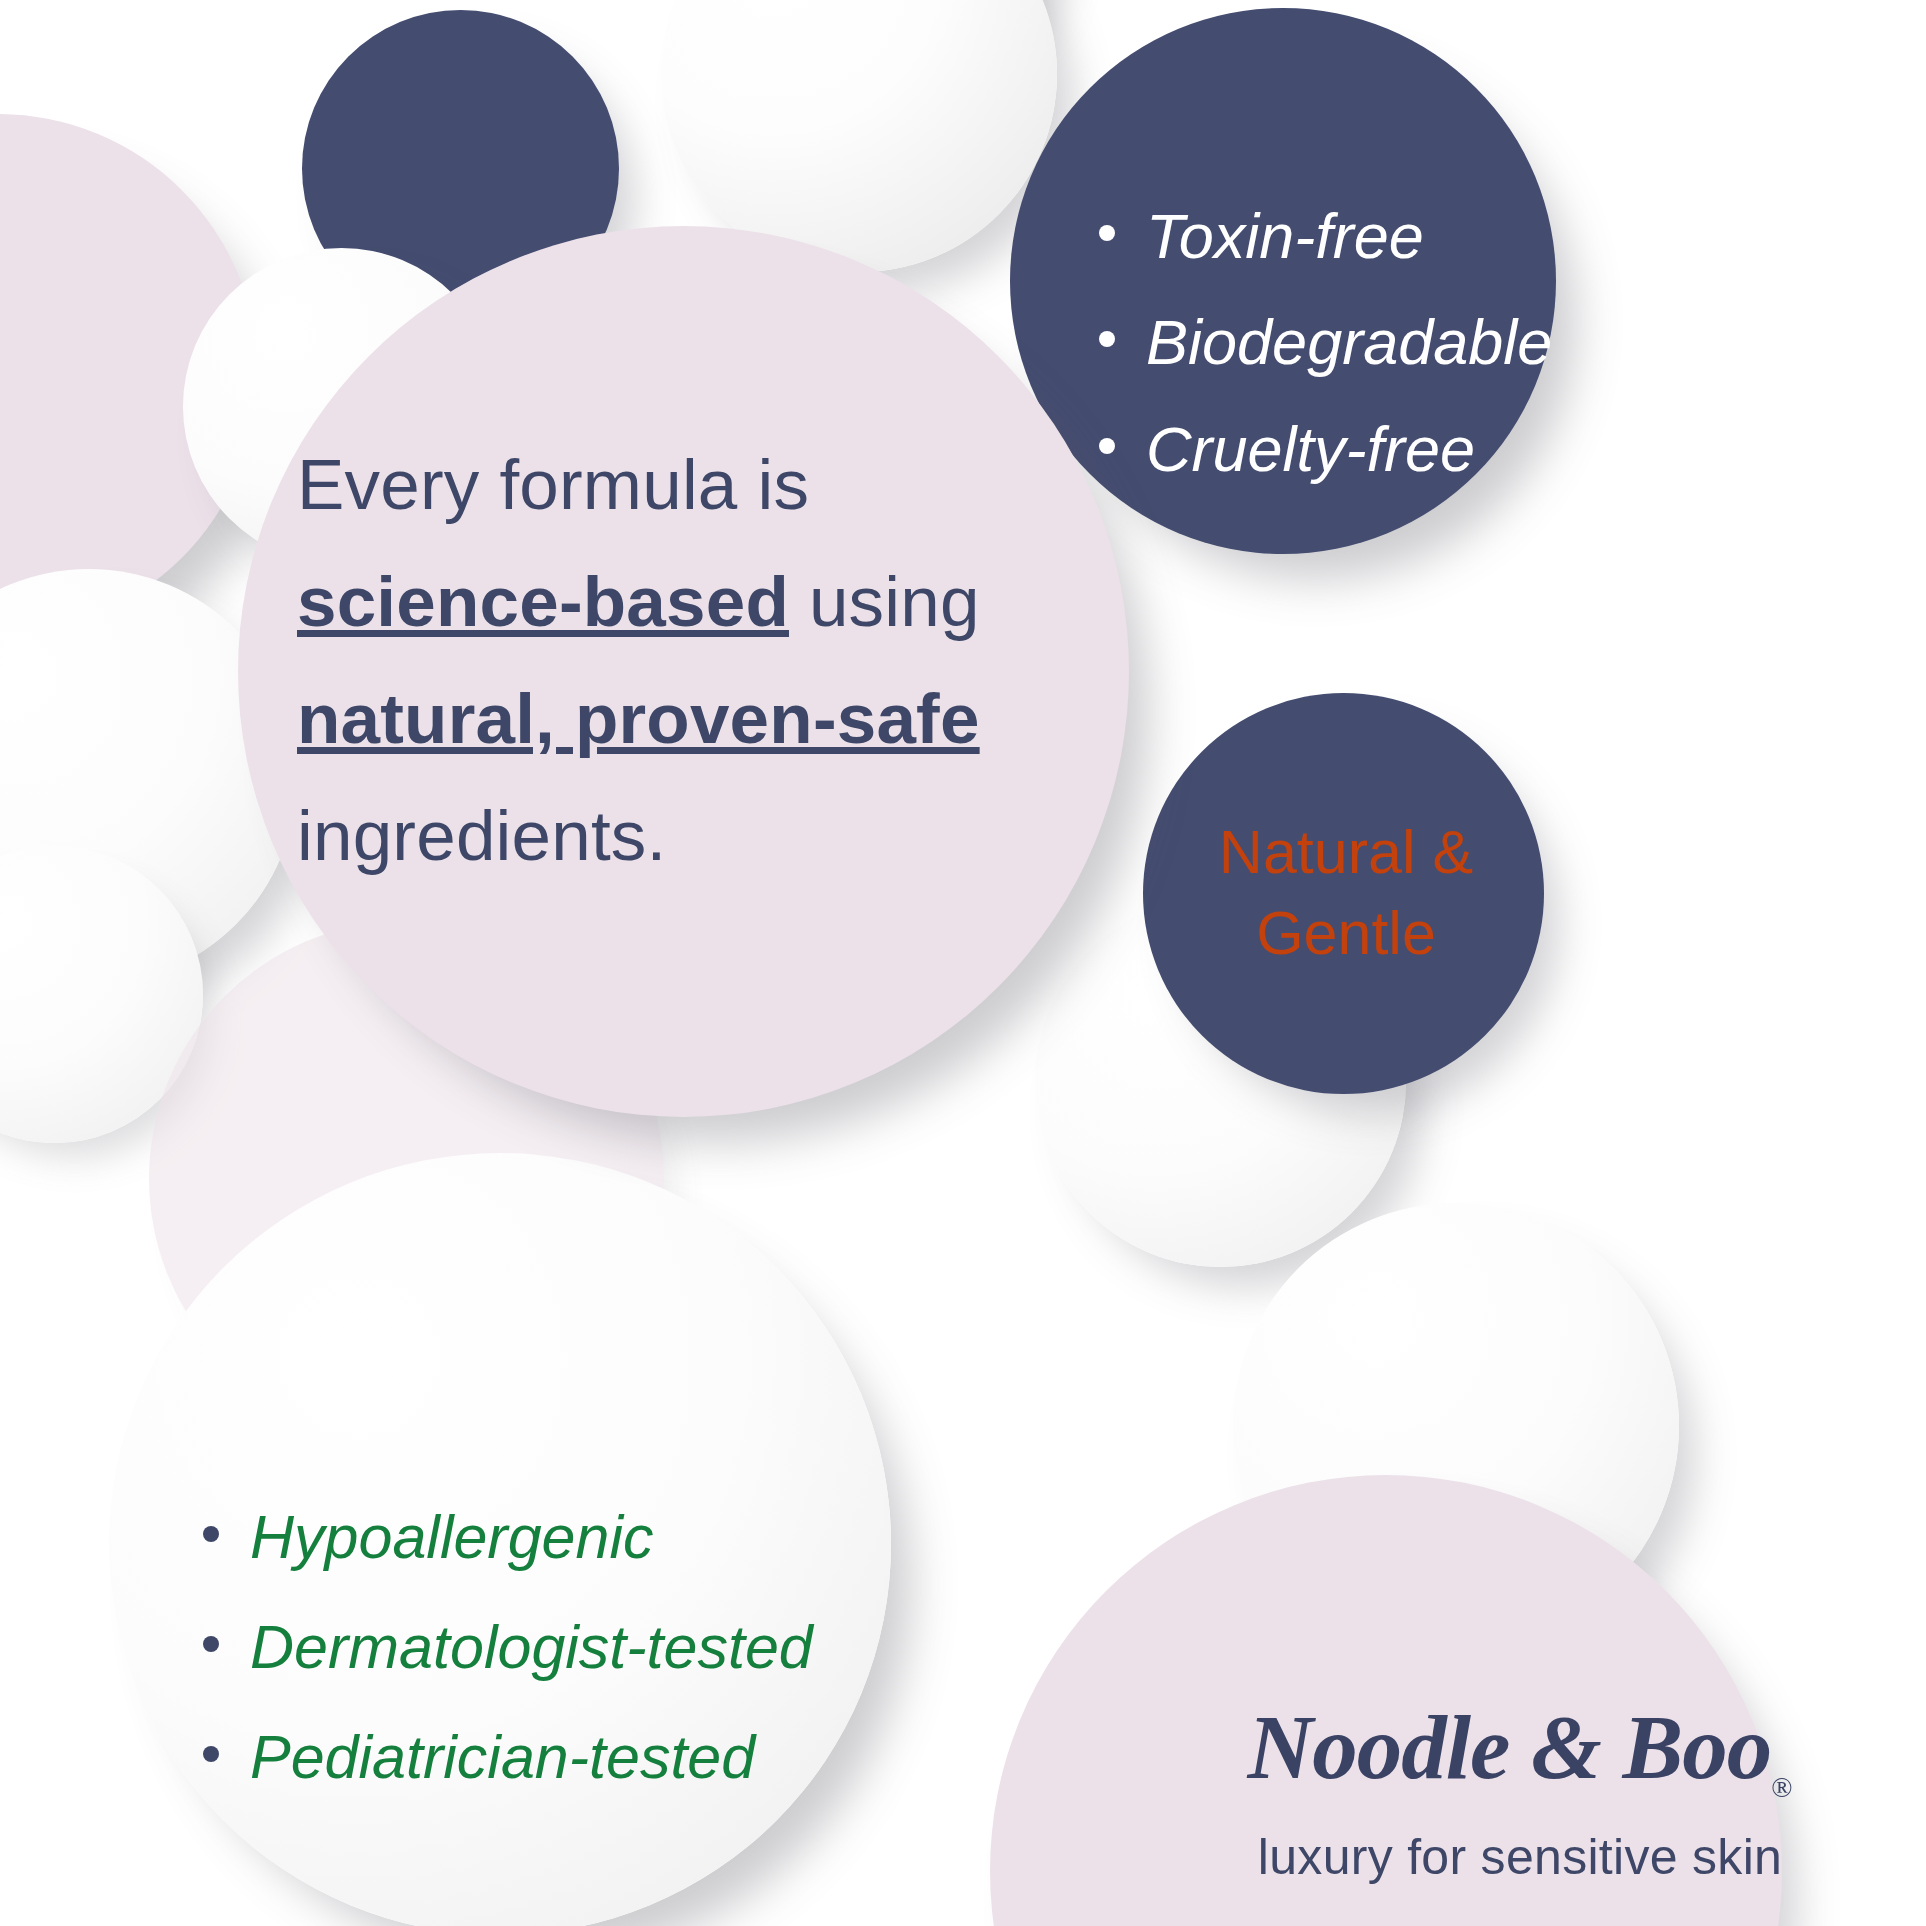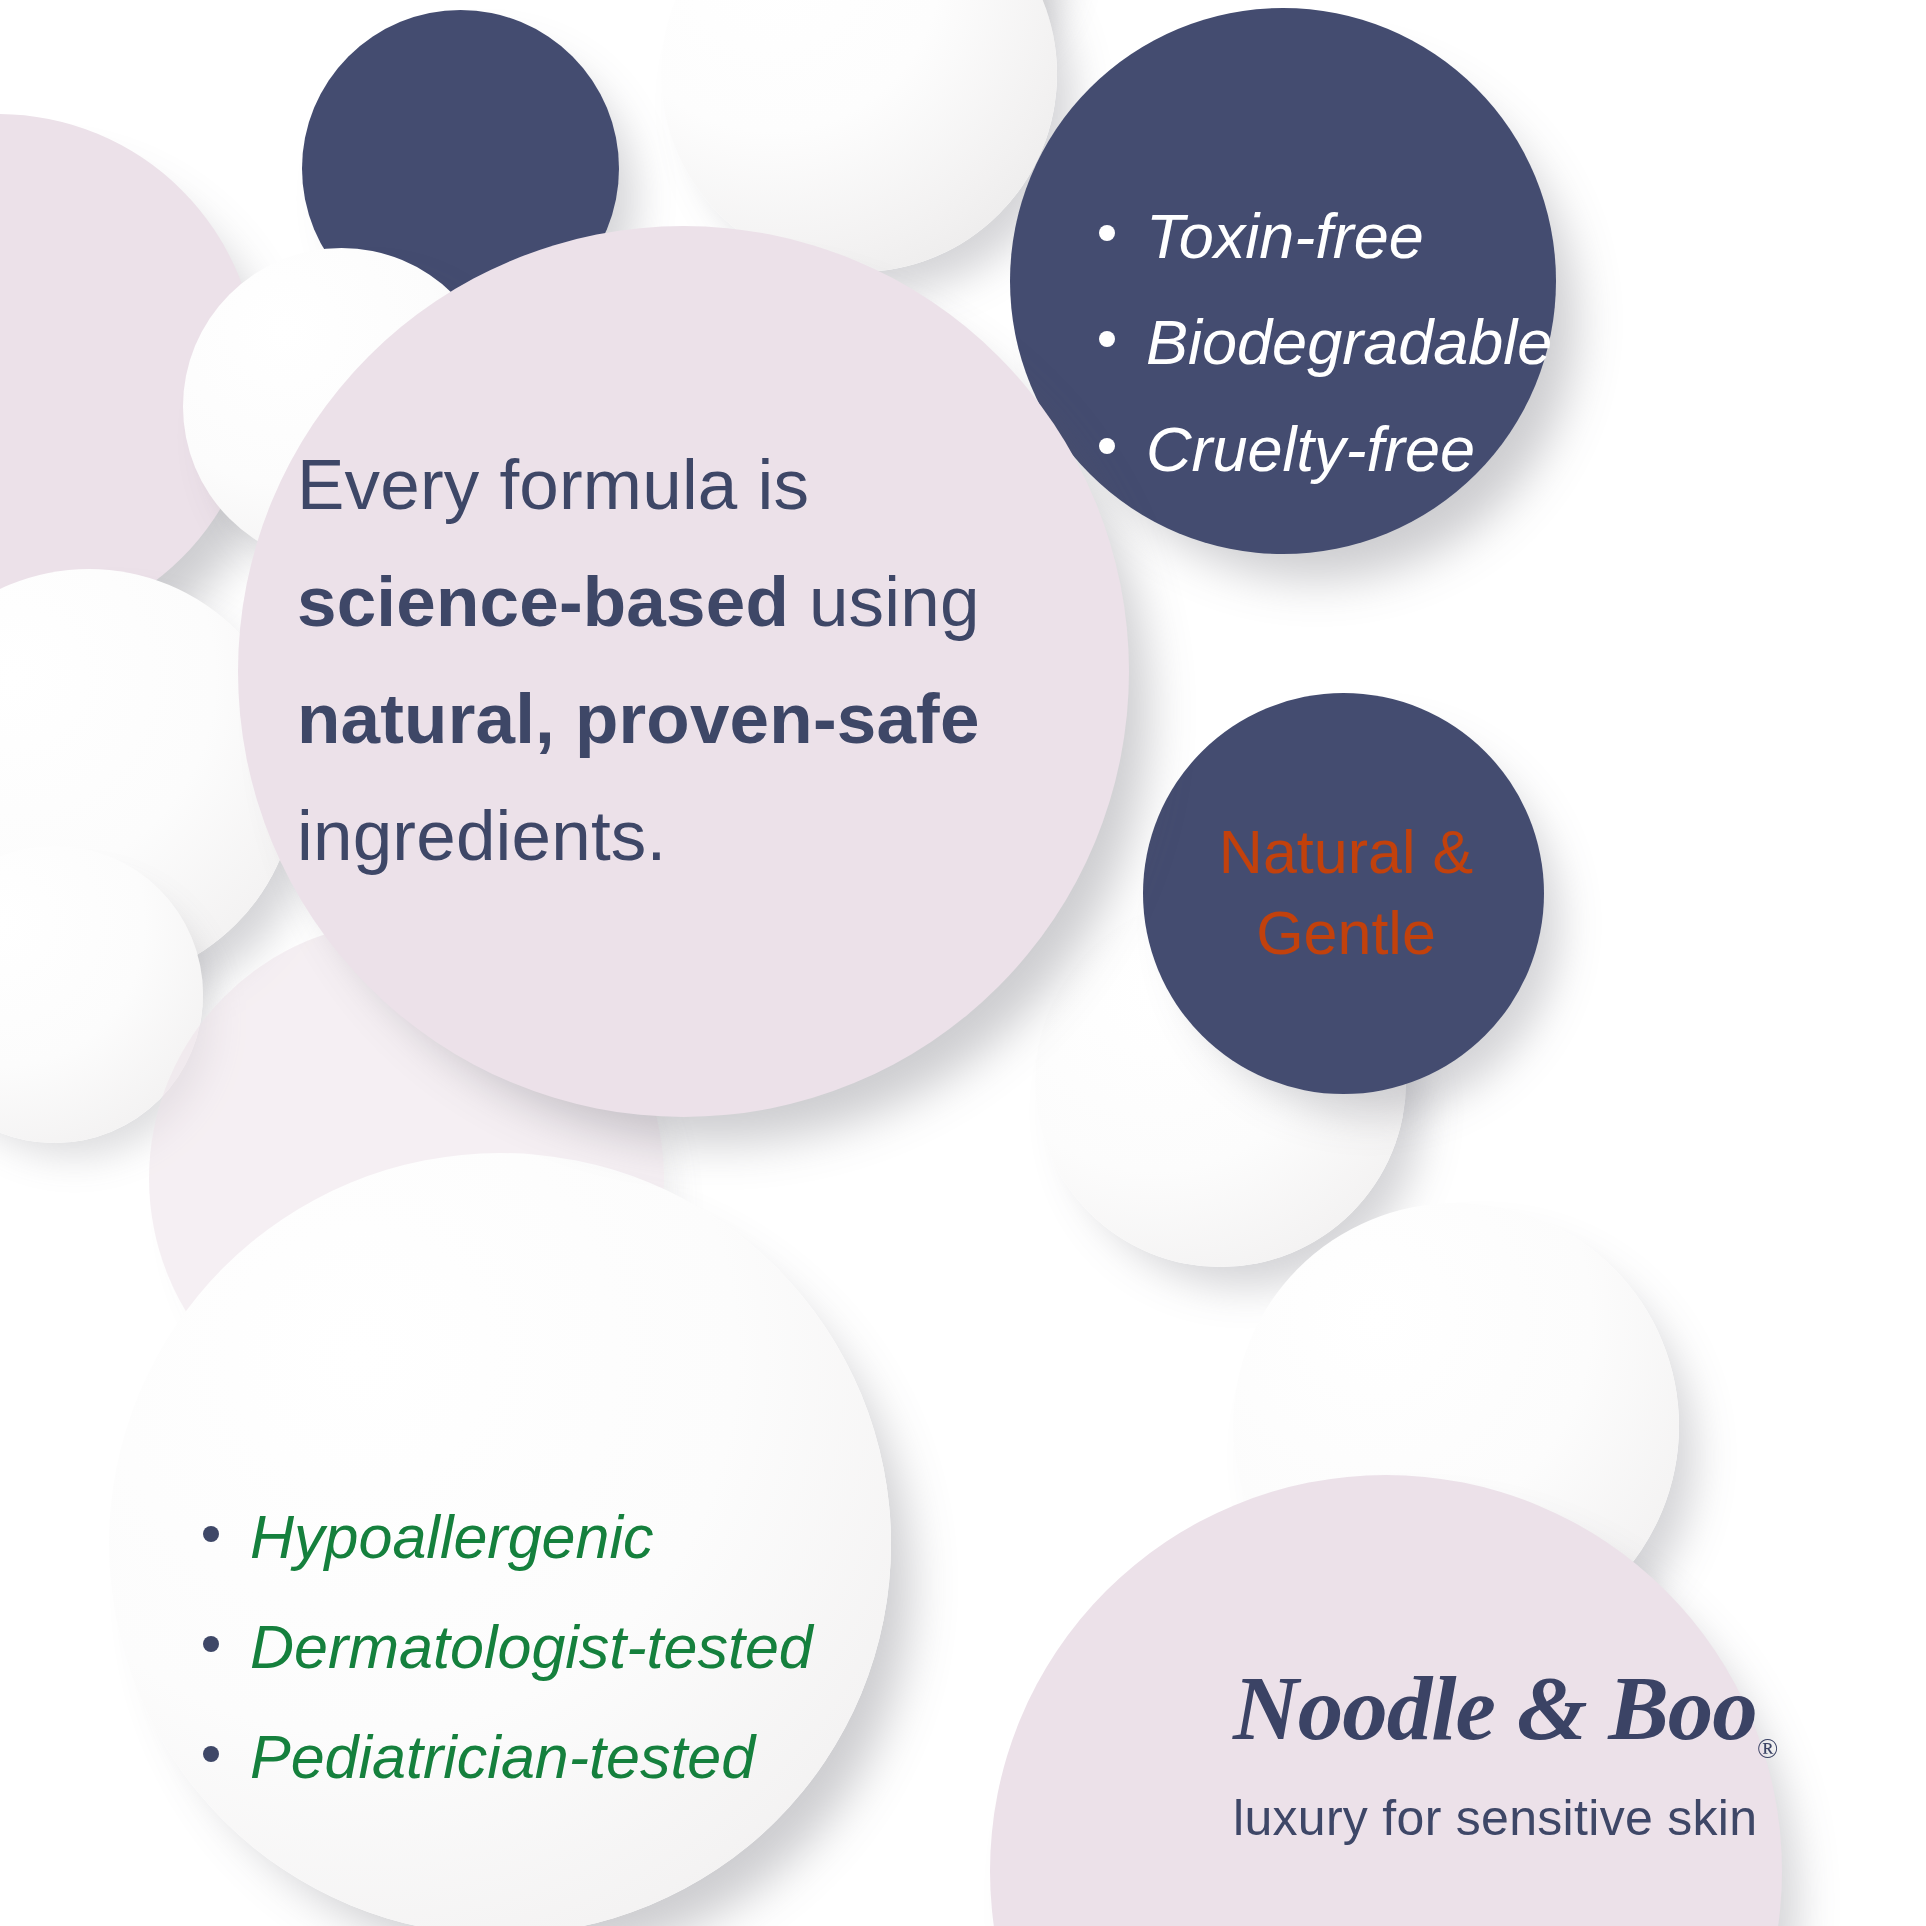--- a/index.html
+++ b/index.html
@@ -37,21 +37,21 @@
   .txt{position:absolute;color:#3e4767;}
 
   #hero-text{
     left:297px;top:426px;width:782px;
     text-align:left;
     font-size:71px;
     line-height:1.65;
     color:#3e4767;
     letter-spacing:0.2px;
   }
-  #hero-text .b{font-weight:700;}
+  #hero-text .b{font-weight:700;text-decoration:underline;}
 
   .bul-list{position:absolute;list-style:none;margin:12px;padding:0;font-style:italic;}
   .bul-list li{
     position:relative;
     padding-left:55px;
     margin:0 0 34px 0;
     line-height:1.15;
     white-space:nowrap;
   }
   .bul-list li:last-child{margin-bottom:0;}
@@ -78,21 +78,21 @@
 
   
   #ng-text{
     left:1153px;top:812px;width:386px;
     text-align:center;font-size:61px;line-height:1.32;
     color:#c2410c;font-weight:300;
   }
 
   
   #logo-block{
-    left:1233px;top:1663px;width:574px;
+    left:1233px;top:1702px;width:574px;text-align:center;
   }
   #logo-word{
     font-family:"Liberation Serif", serif;
     font-style:italic;
     font-weight:700;
     font-size:91px;
     color:#3b4365;
     letter-spacing:-1px;
     line-height:1;
     white-space:nowrap;

